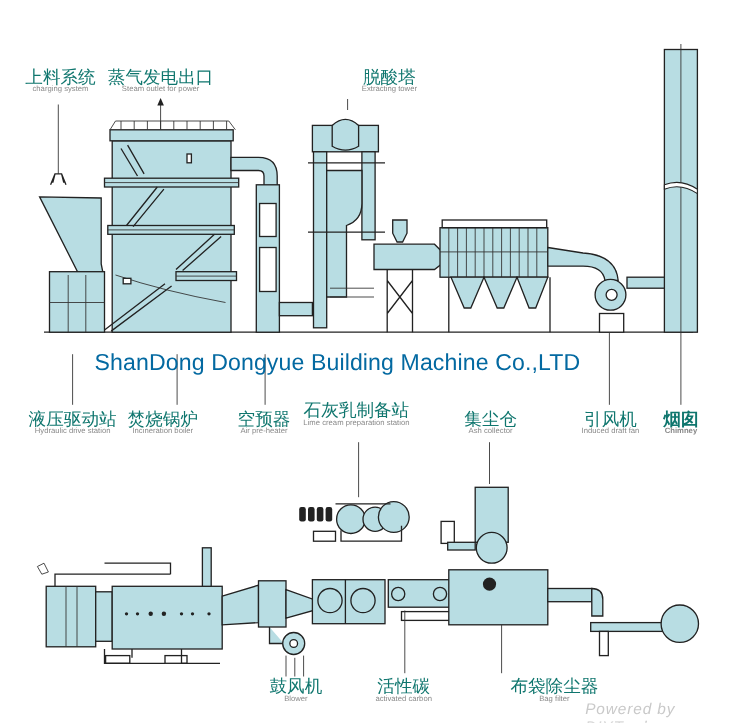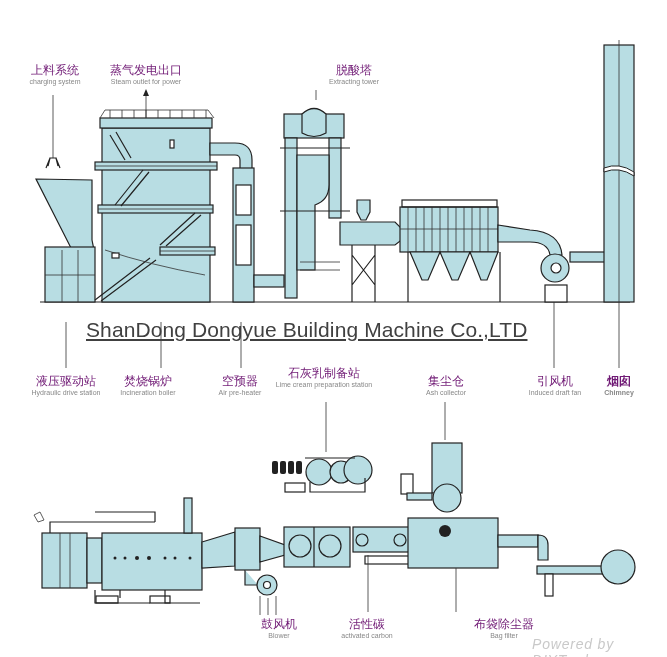--- a/index.html
+++ b/index.html
@@ -1,21 +1,21 @@
 <!DOCTYPE html>
 <html><head>
 <meta charset="utf-8">
 <style>
   html,body{margin:0;padding:0;background:#fff;}
   body{width:667px;height:657px;position:relative;overflow:hidden;font-family:"DejaVu Sans",sans-serif;}
   #art{position:absolute;left:0;top:0;width:667px;height:657px;}
   .lbl{position:absolute;text-align:center;white-space:nowrap;transform:translateX(-50%);}
-  .cn{font-family:"DejaVu Serif",serif;font-size:12px;color:#701a75;line-height:14px;display:block;}
+  .cn{font-family:"DejaVu Serif",serif;font-size:16px;color:#0f766e;line-height:14px;display:block;}
   .en{font-family:"Liberation Sans",sans-serif;font-size:7px;color:#888;line-height:9px;display:block;}
-  .company{position:absolute;left:86px;top:318px;font-family:"Liberation Sans",sans-serif;font-size:21px;color:#404040;white-space:nowrap;letter-spacing:0.1px;text-decoration:underline;}
+  .company{position:absolute;left:86px;top:318px;font-family:"Liberation Sans",sans-serif;font-size:21px;color:#0369a1;white-space:nowrap;letter-spacing:0.1px;}
   .wm{position:absolute;left:532px;top:636px;font-family:Liberation Sans, sans-serif;font-style:italic;font-size:14px;color:#c9c9c9;letter-spacing:0.8px;}
   svg .eq{fill:#b8dde3;stroke:#222;stroke-width:1.2;}
   svg .ln{fill:none;stroke:#222;stroke-width:1.2;}
   svg .thin{fill:none;stroke:#333;stroke-width:0.8;}
   svg .dk{fill:#222;stroke:none;}
   svg .wh{fill:#fff;stroke:#222;stroke-width:1.2;}
 </style>
 </head>
 <body>
 
@@ -270,21 +270,21 @@
 </div>
 <div class="lbl" style="left:555px;top:374px;">
   <span class="cn">引风机</span>
   <span class="en">Induced draft fan</span>
 </div>
 <div class="lbl" style="left:619px;top:374px;font-weight:bold;">
   <span class="cn">烟囱</span>
   <span class="en">Chimney</span>
 </div>
 
-<div class="lbl" style="left:279px;top:617px;">
+<div class="lbl" style="left:269px;top:617px;">
   <span class="cn">鼓风机</span>
   <span class="en">Blower</span>
 </div>
 <div class="lbl" style="left:367px;top:617px;">
   <span class="cn">活性碳</span>
   <span class="en">activated carbon</span>
 </div>
 <div class="lbl" style="left:456px;top:617px;margin-left:48px;">
   <span class="cn">布袋除尘器</span>
   <span class="en">Bag filter</span>

